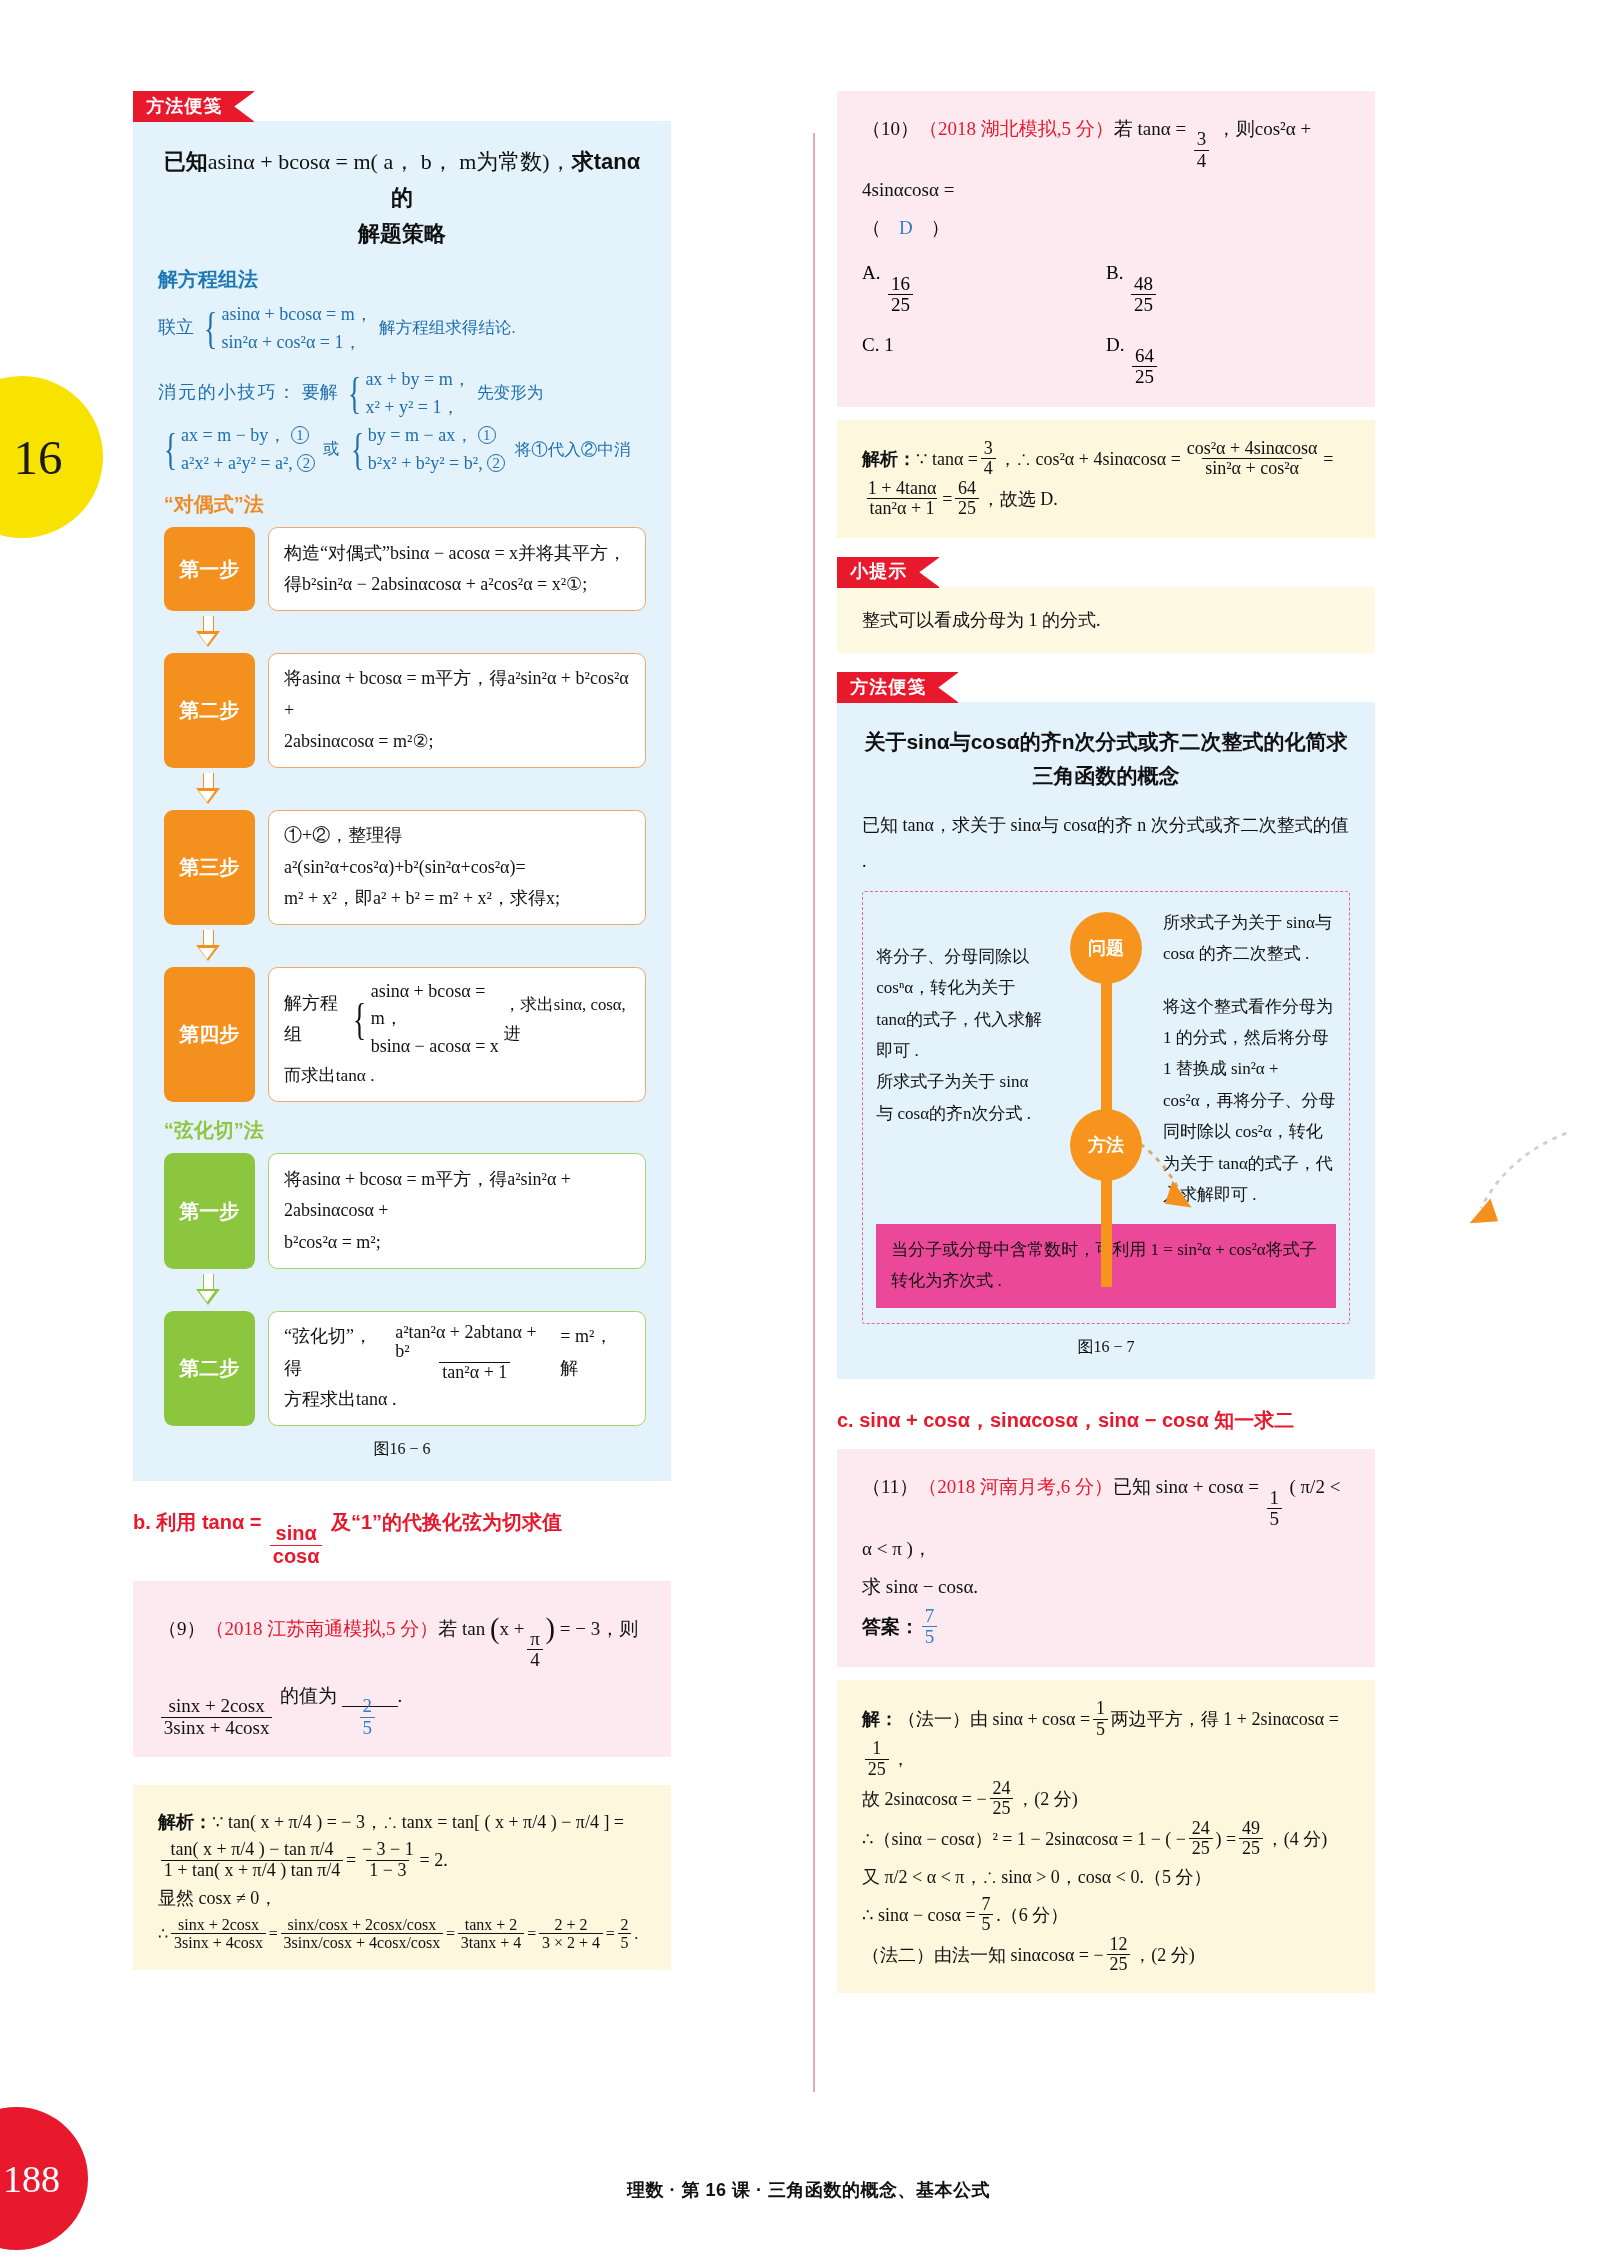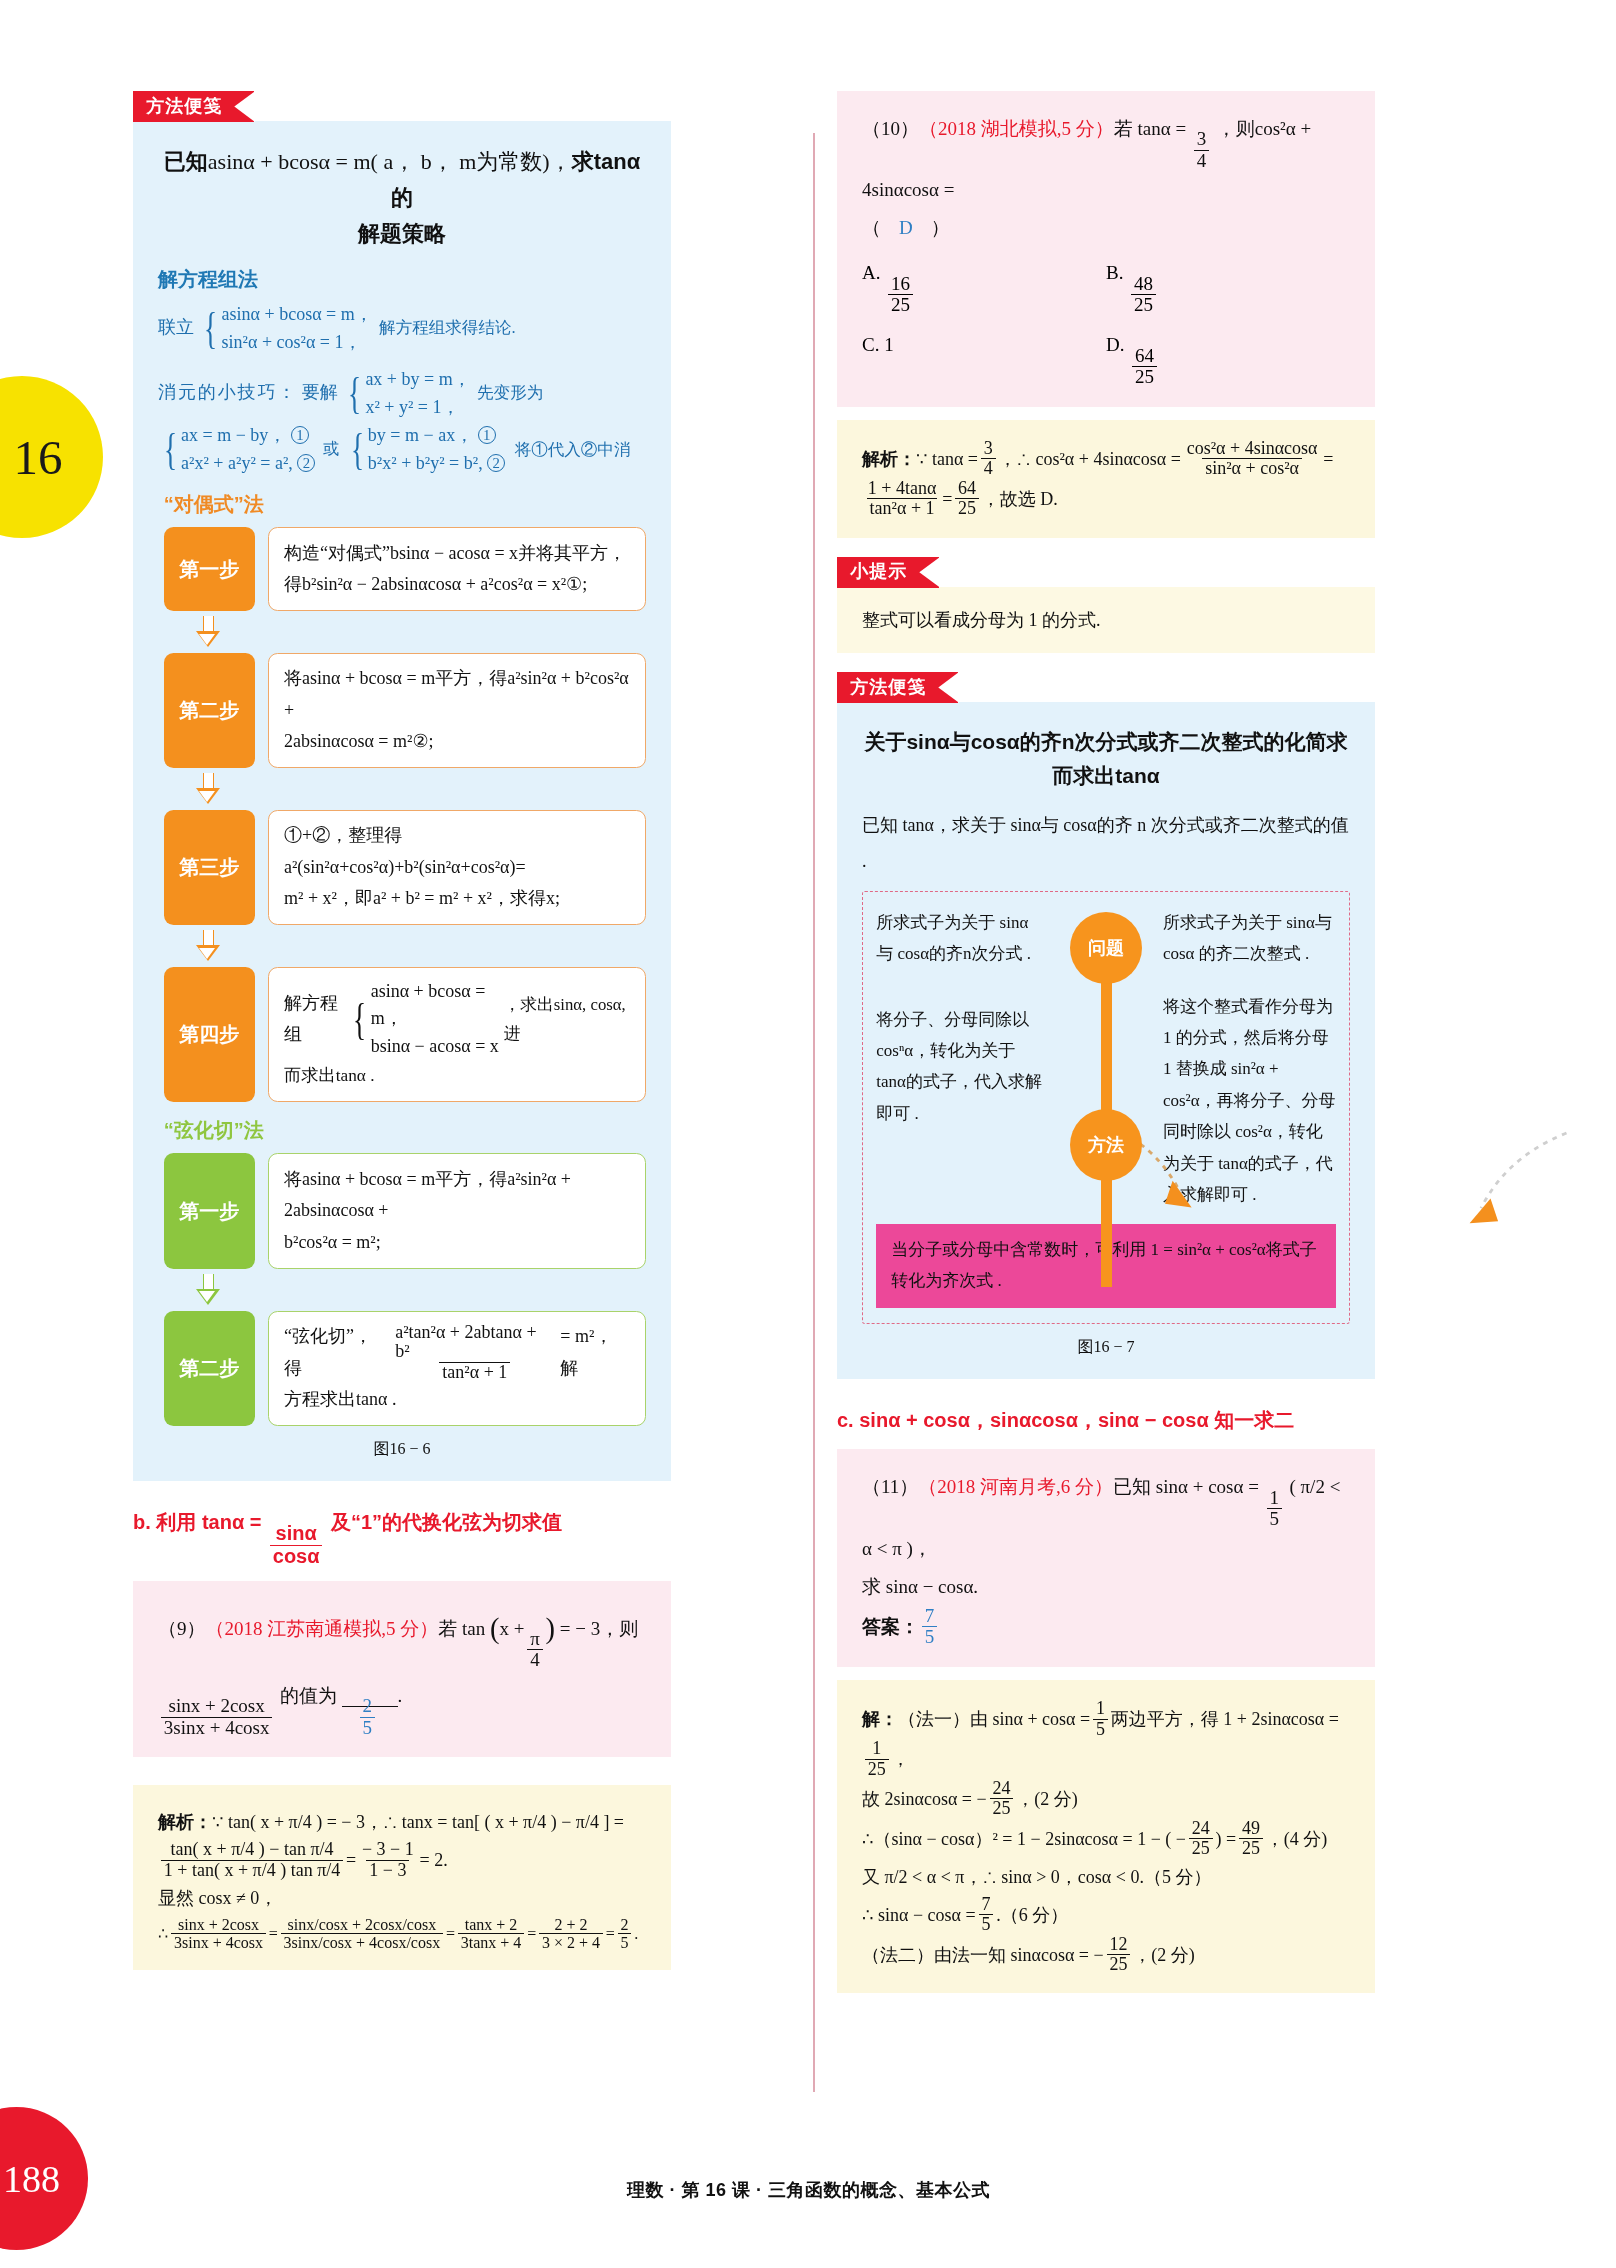--- a/index.html
+++ b/index.html
@@ -554,29 +554,29 @@
     <div class="box-cream-light">
       <div class="sol">整式可以看成分母为 1 的分式.</div>
     </div>
 
     <div class="ribbon-wrap" style="margin-top:19px">
       <span class="ribbon">方法便笺</span>
     </div>
     <div class="box-blue">
       <div class="title-main" style="font-size:21px">
         <div>关于sinα与cosα的齐n次分式或齐二次整式的化简求</div>
-        <div>而求出tanα</div>
+        <div>三角函数的概念</div>
       </div>
       <div class="sol" style="font-size:18px">已知 tanα，求关于 sinα与 cosα的齐 n 次分式或齐二次整式的值 .</div>
 
       <div class="mindmap">
         <div class="mm-grid">
           <div class="mm-col left">
+            <div style="margin-top:34px">将分子、分母同除以 cosⁿα，转化为关于 tanα的式子，代入求解即可 .</div>
             <div>所求式子为关于 sinα 与 cosα的齐n次分式 .</div>
-            <div style="margin-top:34px">将分子、分母同除以 cosⁿα，转化为关于 tanα的式子，代入求解即可 .</div>
           </div>
           <div class="mm-mid">
             <div class="mm-stem s1"></div>
             <div class="mm-stem s2"></div>
             <div class="mm-node n1">问题</div>
             <div class="mm-node n2">方法</div>
           </div>
           <div class="mm-col right">
             <div>所求式子为关于 sinα与 cosα 的齐二次整式 .</div>
             <div style="margin-top:21px">将这个整式看作分母为 1 的分式，然后将分母 1 替换成 sin²α + cos²α，再将分子、分母同时除以 cos²α，转化为关于 tanα的式子，代入求解即可 .</div>

